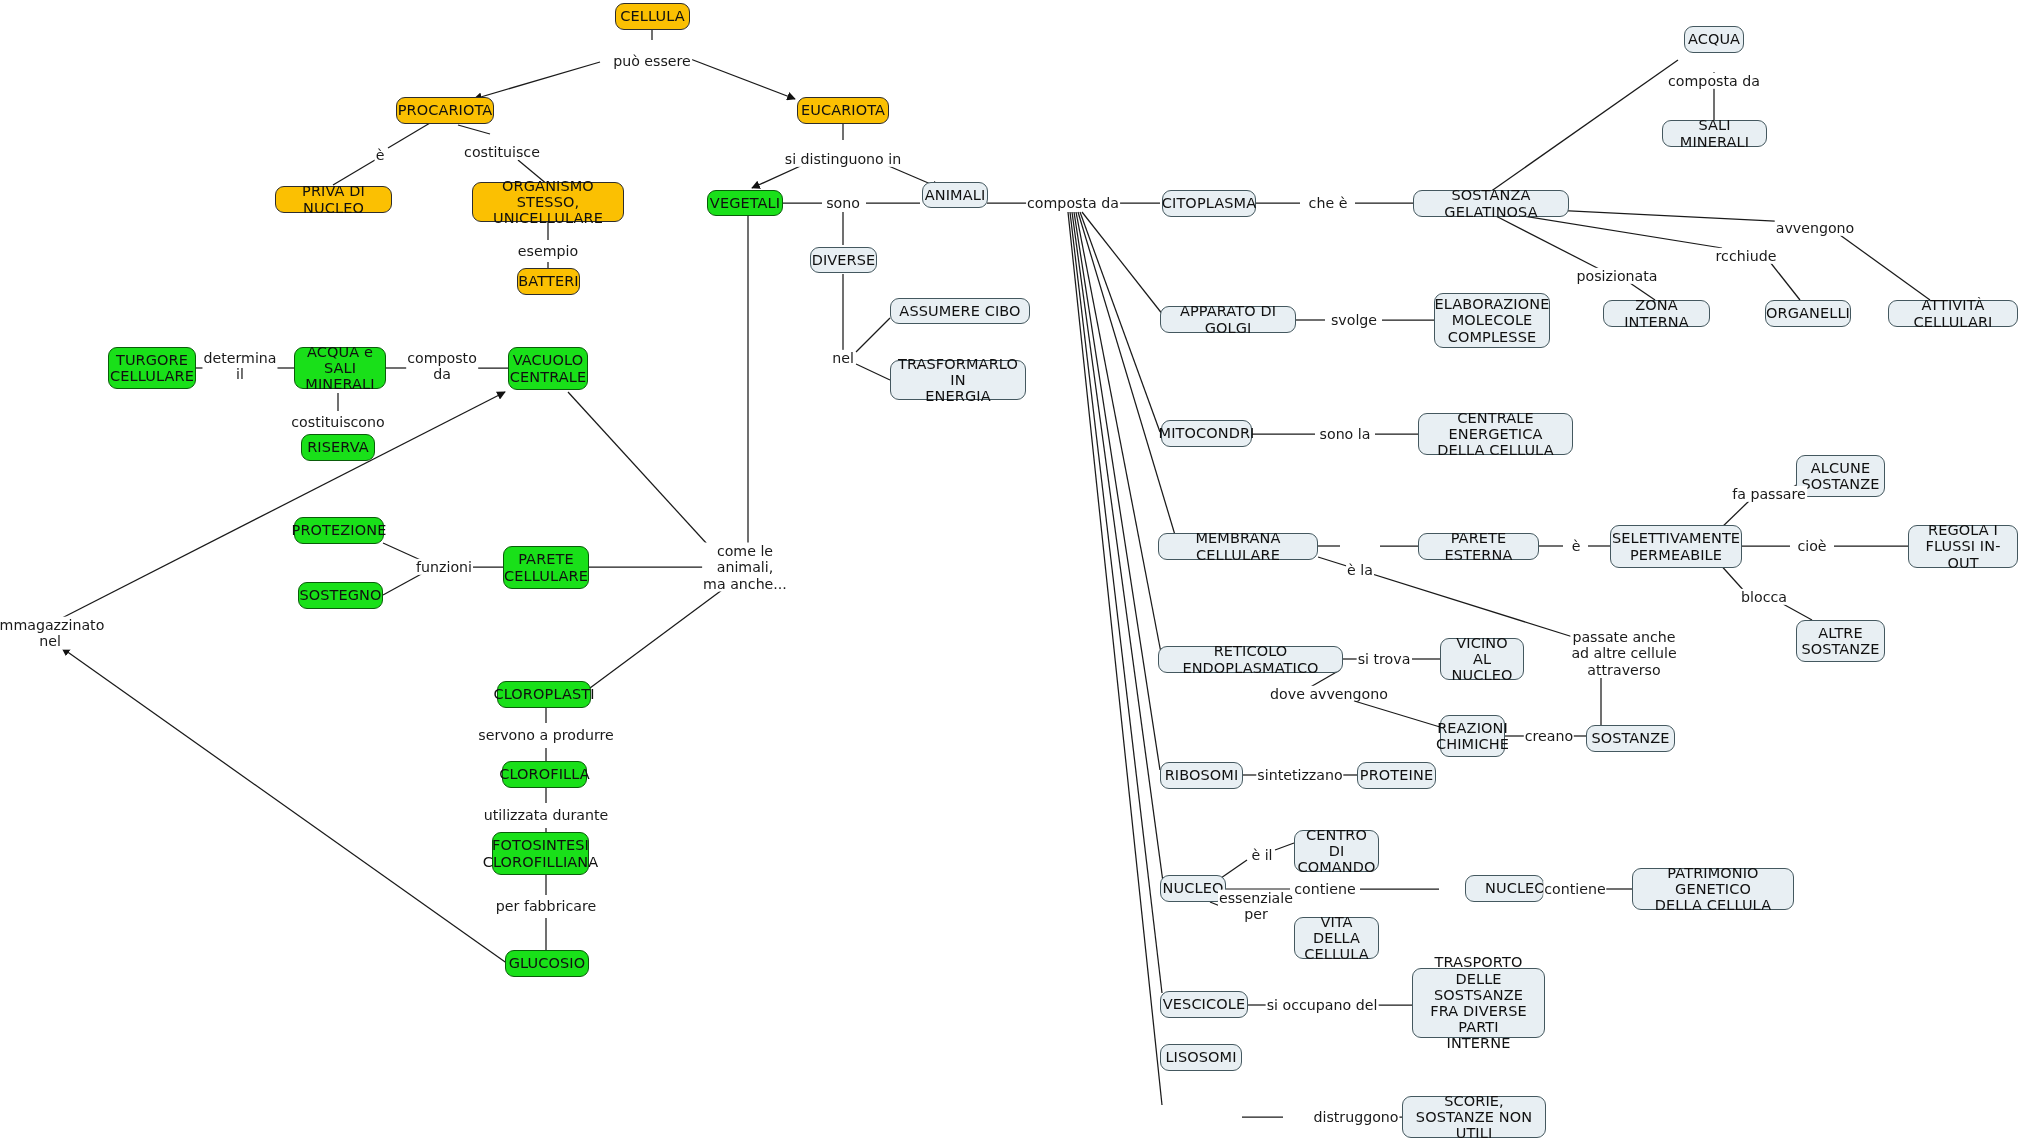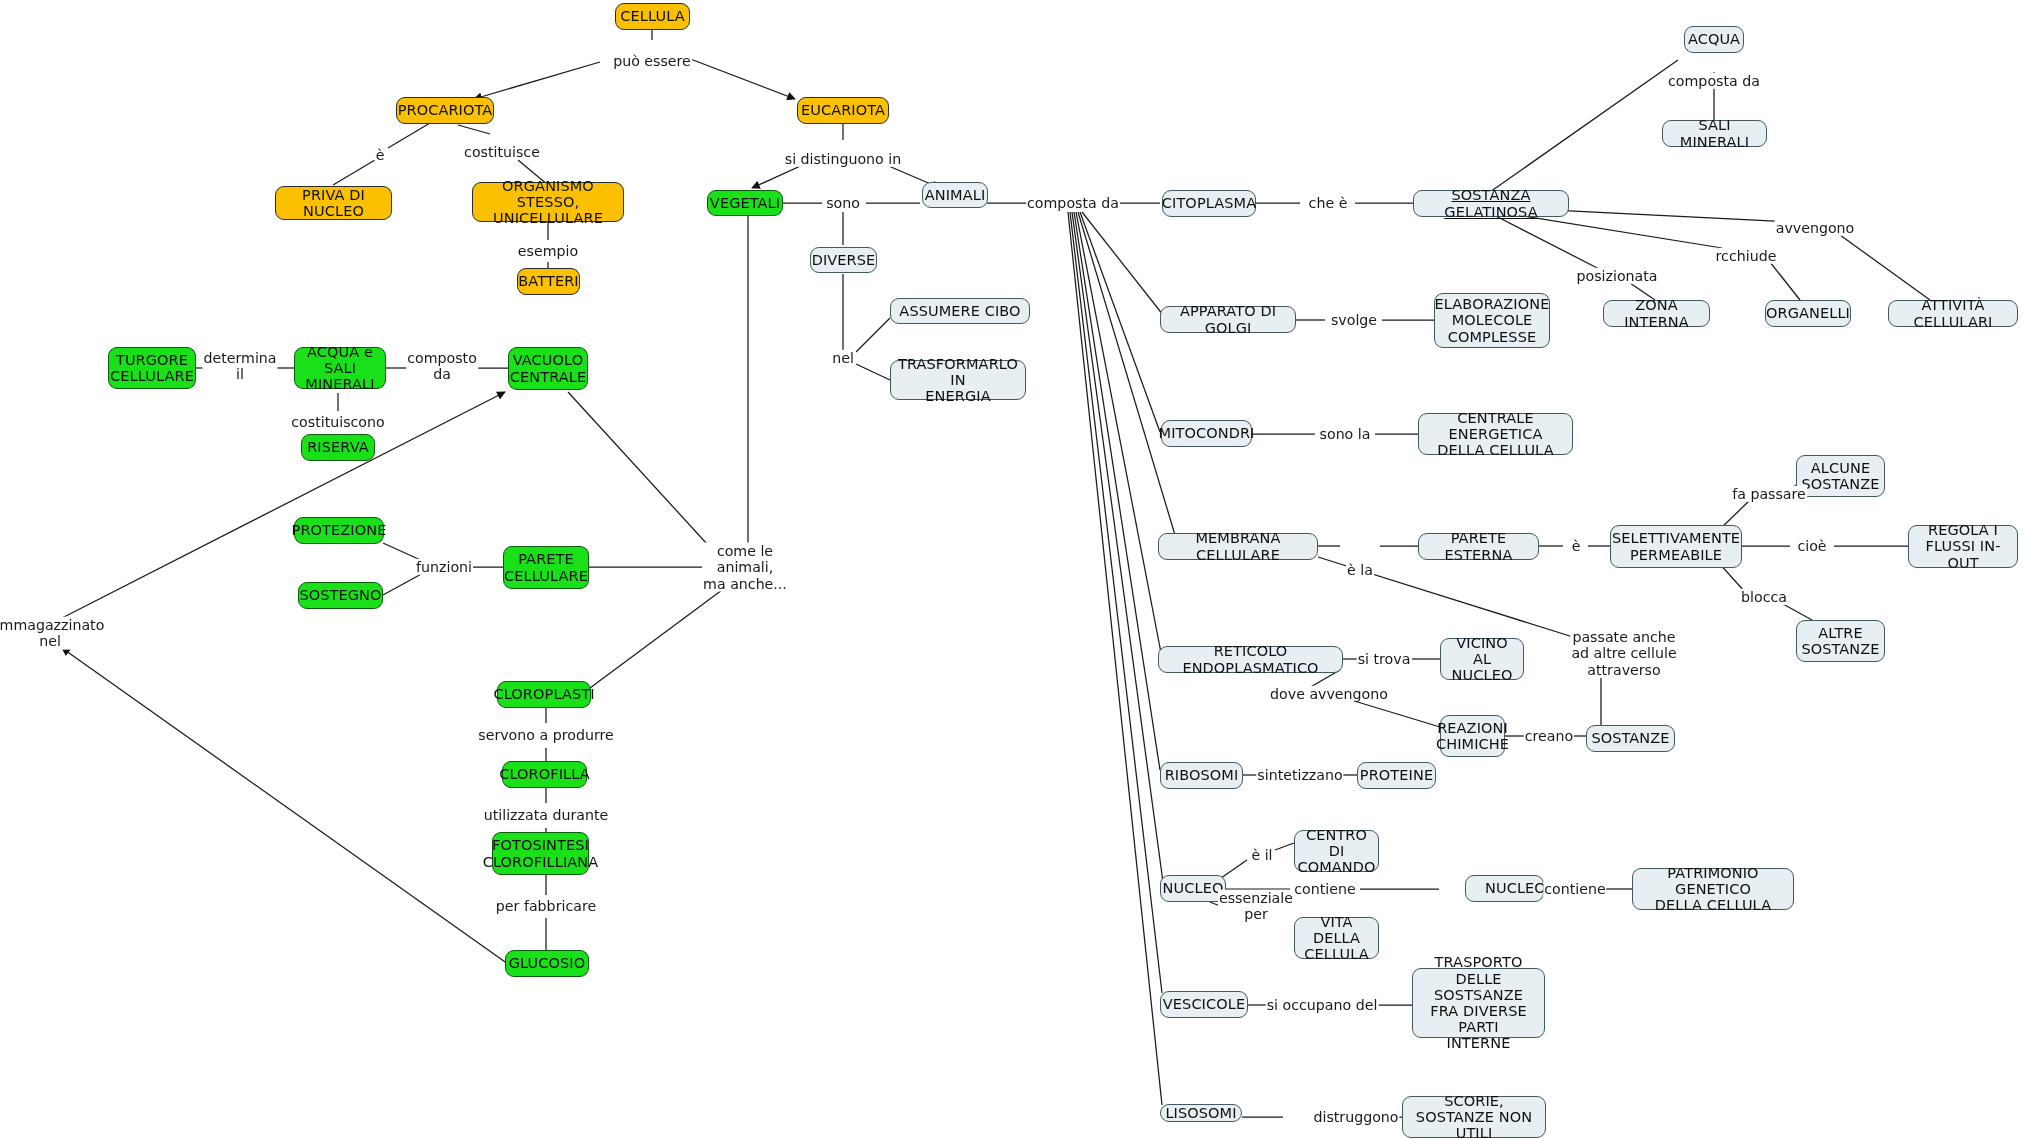--- a/index.html
+++ b/index.html
@@ -214,21 +214,21 @@
       <path d="M 546 828 L 546 832"></path>
 
       <path d="M 546 874 L 546 895"></path>
       <path d="M 546 918 L 546 954"></path>
     </g>
   </svg>
 
   <div class="node yellow" style="left:615px;top:3px;width:75px;height:27px;">CELLULA</div>
   <div class="node yellow" style="left:396px;top:97px;width:98px;height:27px;">PROCARIOTA</div>
   <div class="node yellow" style="left:797px;top:97px;width:92px;height:27px;">EUCARIOTA</div>
-  <div class="node yellow" style="left:275px;top:186px;width:117px;height:34px;">PRIVA DI NUCLEO</div>
+  <div class="node yellow" style="left:275px;top:186px;width:117px;height:27px;">PRIVA DI NUCLEO</div>
   <div class="node yellow" style="left:472px;top:182px;width:152px;height:40px;">ORGANISMO STESSO,
 UNICELLULARE</div>
   <div class="node yellow" style="left:517px;top:268px;width:63px;height:27px;">BATTERI</div>
 
   <div class="node green" style="left:707px;top:190px;width:76px;height:26px;">VEGETALI</div>
   <div class="node blue" style="left:922px;top:182px;width:66px;height:26px;">ANIMALI</div>
   <div class="node blue" style="left:810px;top:247px;width:67px;height:26px;">DIVERSE</div>
   <div class="node blue" style="left:890px;top:298px;width:140px;height:26px;">ASSUMERE CIBO</div>
   <div class="node blue" style="left:890px;top:360px;width:136px;height:40px;">TRASFORMARLO IN
 ENERGIA</div>
@@ -246,21 +246,21 @@
   <div class="node green" style="left:503px;top:546px;width:86px;height:43px;">PARETE
 CELLULARE</div>
 
   <div class="node green" style="left:497px;top:681px;width:94px;height:27px;">CLOROPLASTI</div>
   <div class="node green" style="left:502px;top:761px;width:85px;height:27px;">CLOROFILLA</div>
   <div class="node green" style="left:492px;top:832px;width:97px;height:43px;">FOTOSINTESI
 CLOROFILLIANA</div>
   <div class="node green" style="left:505px;top:950px;width:84px;height:27px;">GLUCOSIO</div>
 
   <div class="node blue" style="left:1162px;top:190px;width:94px;height:27px;">CITOPLASMA</div>
-  <div class="node blue" style="left:1413px;top:190px;width:156px;height:27px;text-decoration:underline;">SOSTANZA GELATINOSA</div>
+  <div class="node blue" style="left:1413px;top:190px;width:156px;height:27px;">SOSTANZA GELATINOSA</div>
   <div class="node blue" style="left:1684px;top:26px;width:60px;height:27px;">ACQUA</div>
   <div class="node blue" style="left:1662px;top:120px;width:105px;height:27px;">SALI MINERALI</div>
   <div class="node blue" style="left:1603px;top:300px;width:107px;height:27px;">ZONA INTERNA</div>
   <div class="node blue" style="left:1765px;top:300px;width:86px;height:27px;">ORGANELLI</div>
   <div class="node blue" style="left:1888px;top:300px;width:130px;height:27px;">ATTIVITÀ CELLULARI</div>
 
   <div class="node blue" style="left:1160px;top:306px;width:136px;height:27px;">APPARATO DI GOLGI</div>
   <div class="node blue" style="left:1434px;top:293px;width:116px;height:55px;">ELABORAZIONE
 MOLECOLE
 COMPLESSE</div>
@@ -298,21 +298,21 @@
   <div class="node blue" style="left:1465px;top:875px;width:79px;height:27px;padding-left:48px;">NUCLEOLO</div>
   <div class="node blue" style="left:1632px;top:868px;width:162px;height:42px;">PATRIMONIO GENETICO
 DELLA CELLULA</div>
 
   <div class="node blue" style="left:1160px;top:991px;width:88px;height:27px;">VESCICOLE</div>
   <div class="node blue" style="left:1412px;top:968px;width:133px;height:70px;">TRASPORTO
 DELLE SOSTSANZE
 FRA DIVERSE PARTI
 INTERNE</div>
 
-  <div class="node blue" style="left:1160px;top:1104px;width:82px;height:18px;">LISOSOMI</div>
+  <div class="node blue" style="left:1160px;top:1044px;width:82px;height:27px;">LISOSOMI</div>
   <div class="node blue" style="left:1402px;top:1096px;width:144px;height:42px;">SCORIE,
 SOSTANZE NON UTILI</div>
 
   <div class="lbl" style="left:652px;top:61px;">può essere</div>
   <div class="lbl" style="left:380px;top:155px;">è</div>
   <div class="lbl" style="left:502px;top:152px;">costituisce</div>
   <div class="lbl" style="left:548px;top:251px;">esempio</div>
   <div class="lbl" style="left:843px;top:159px;">si distinguono in</div>
   <div class="lbl" style="left:843px;top:203px;">sono</div>
   <div class="lbl" style="left:843px;top:358px;">nel</div>

